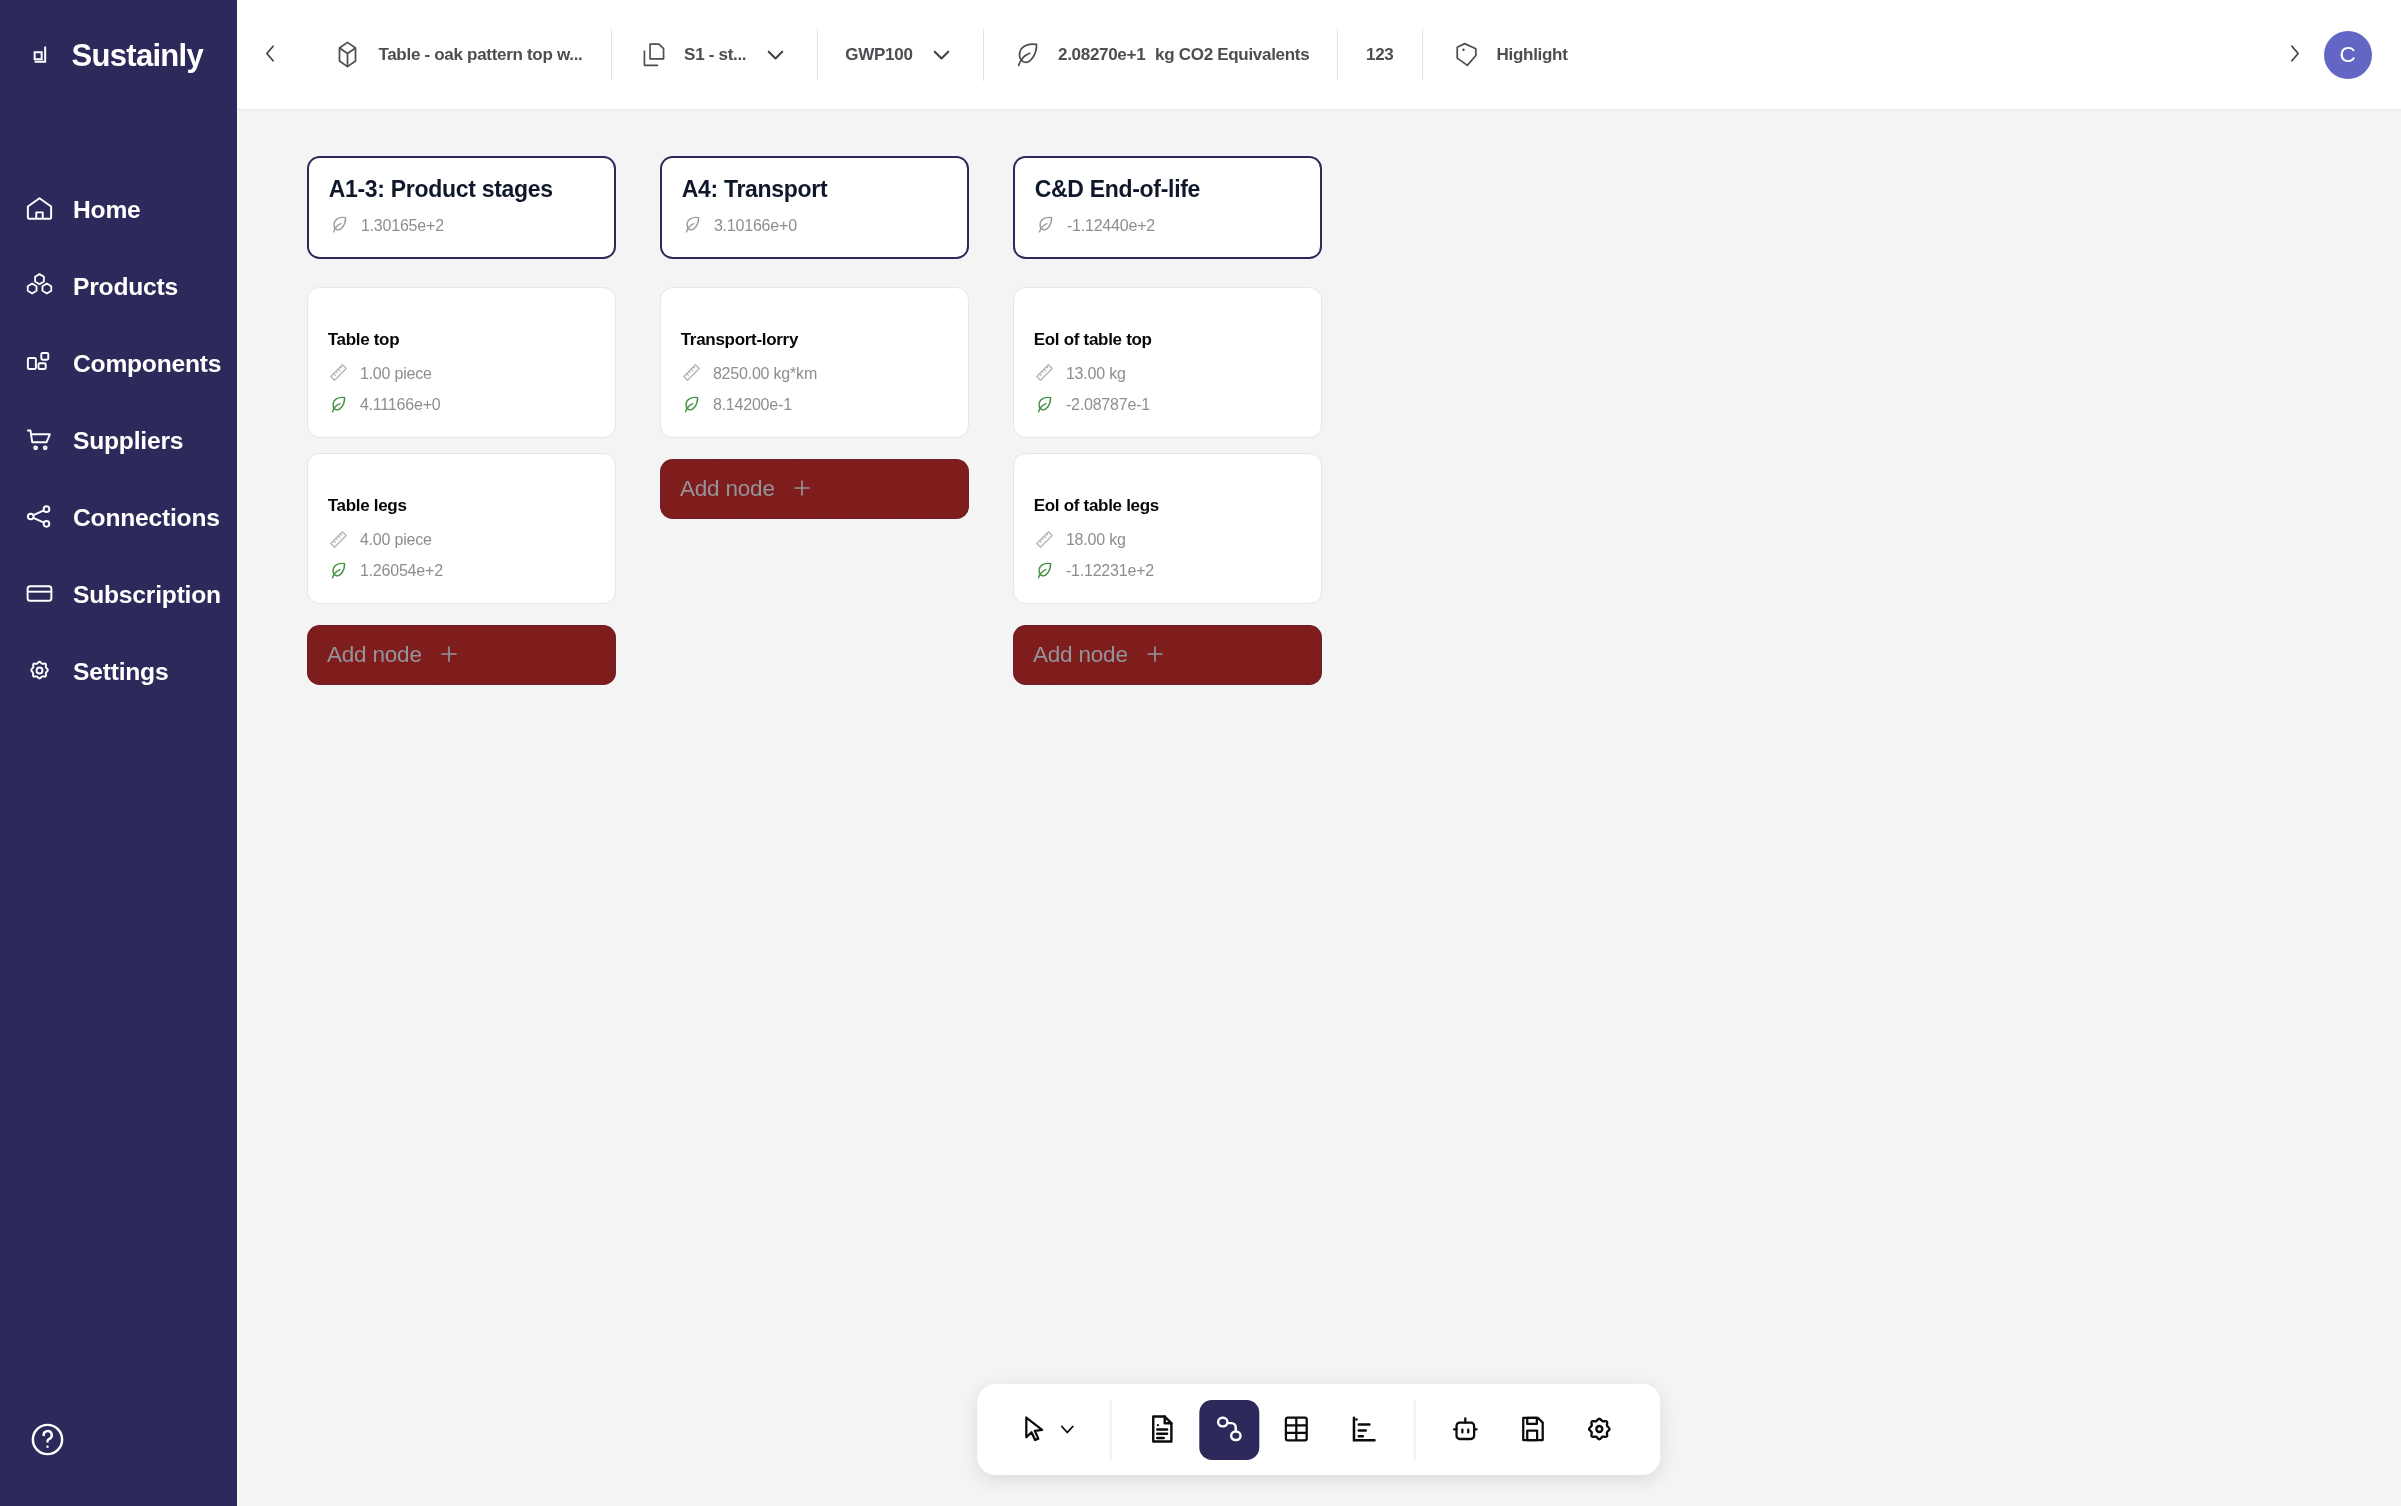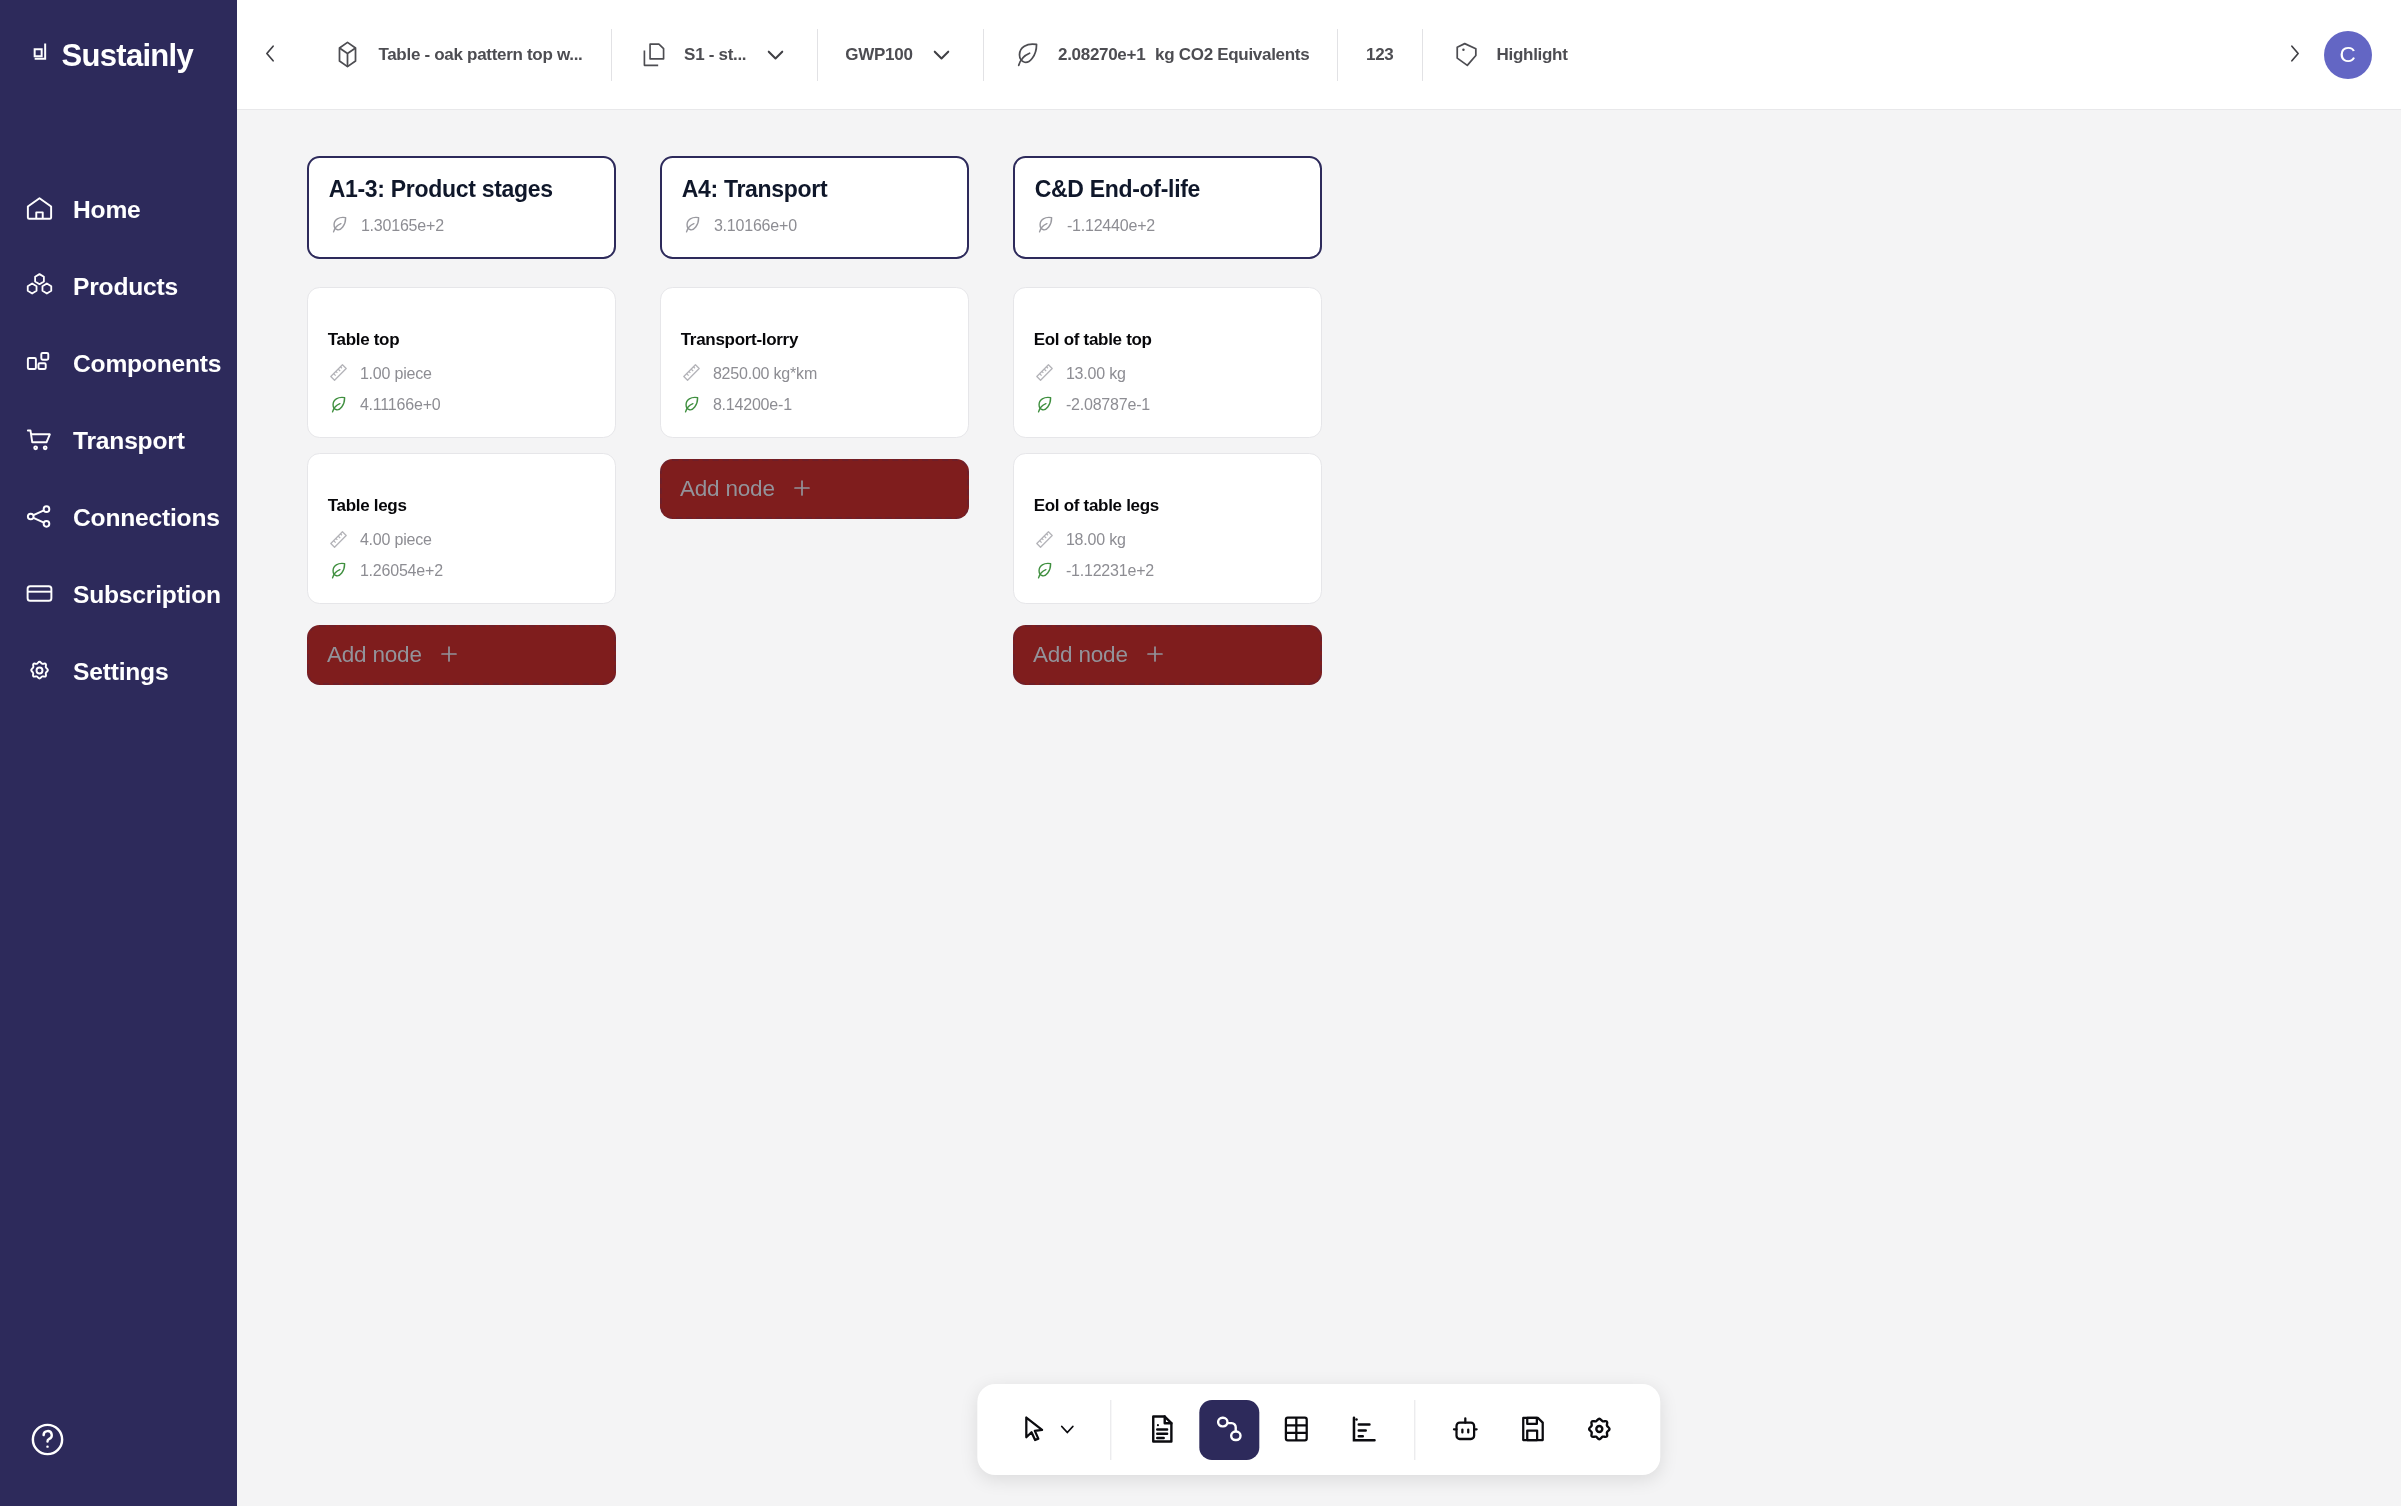--- a/index.html
+++ b/index.html
@@ -18,21 +18,21 @@
     background: #2d2a5b;
     flex: 0 0 237px;
     position: relative;
     display: flex; flex-direction: column;
   }
   .logo-wrap {
     height: 110px;
     display: flex; align-items: center;
     padding-left: 29.5px;
   }
-  .logo { display: flex; align-items: flex-start; gap: 4px; }
+  .logo { display: flex; align-items: flex-end; gap: 14px; }
   .logo-mark { width: 28px; height: 28px; }
   .logo-text {
     color: #ffffff; font-size: 31px; font-weight: 700;
     letter-spacing: -0.7px; line-height: 1;
   }
   .nav { margin-top: 37px; display: flex; flex-direction: column; }
   .nav-item {
     display: flex; align-items: flex-end; gap: 18px;
     height: 77px; padding-left: 23px;
     cursor: pointer; text-decoration: none;
@@ -206,21 +206,21 @@
       </div>
 
       <div class="nav-item">
         <span class="nav-icon">
           <svg width="31" height="31" viewBox="0 0 24 24" fill="none" stroke="#fff" stroke-width="1.5" stroke-linecap="round" stroke-linejoin="round">
             <path d="M3 5h2l1.4 9.2h11L20 8H6.2"></path>
             <circle cx="9" cy="18.4" r="1.1"></circle>
             <circle cx="16.4" cy="18.4" r="1.1"></circle>
           </svg>
         </span>
-        <span class="nav-label">Transport</span>
+        <span class="nav-label">Suppliers</span>
       </div>
 
       <div class="nav-item">
         <span class="nav-icon">
           <svg width="31" height="31" viewBox="0 0 24 24" fill="none" stroke="#fff" stroke-width="1.5">
             <circle cx="5.2" cy="12" r="2.2"></circle>
             <circle cx="17.4" cy="6.3" r="2.2"></circle>
             <circle cx="17.4" cy="17.7" r="2.2"></circle>
             <path d="M7.3 11 15.4 7.2M7.3 13l8.1 3.8"></path>
           </svg>

